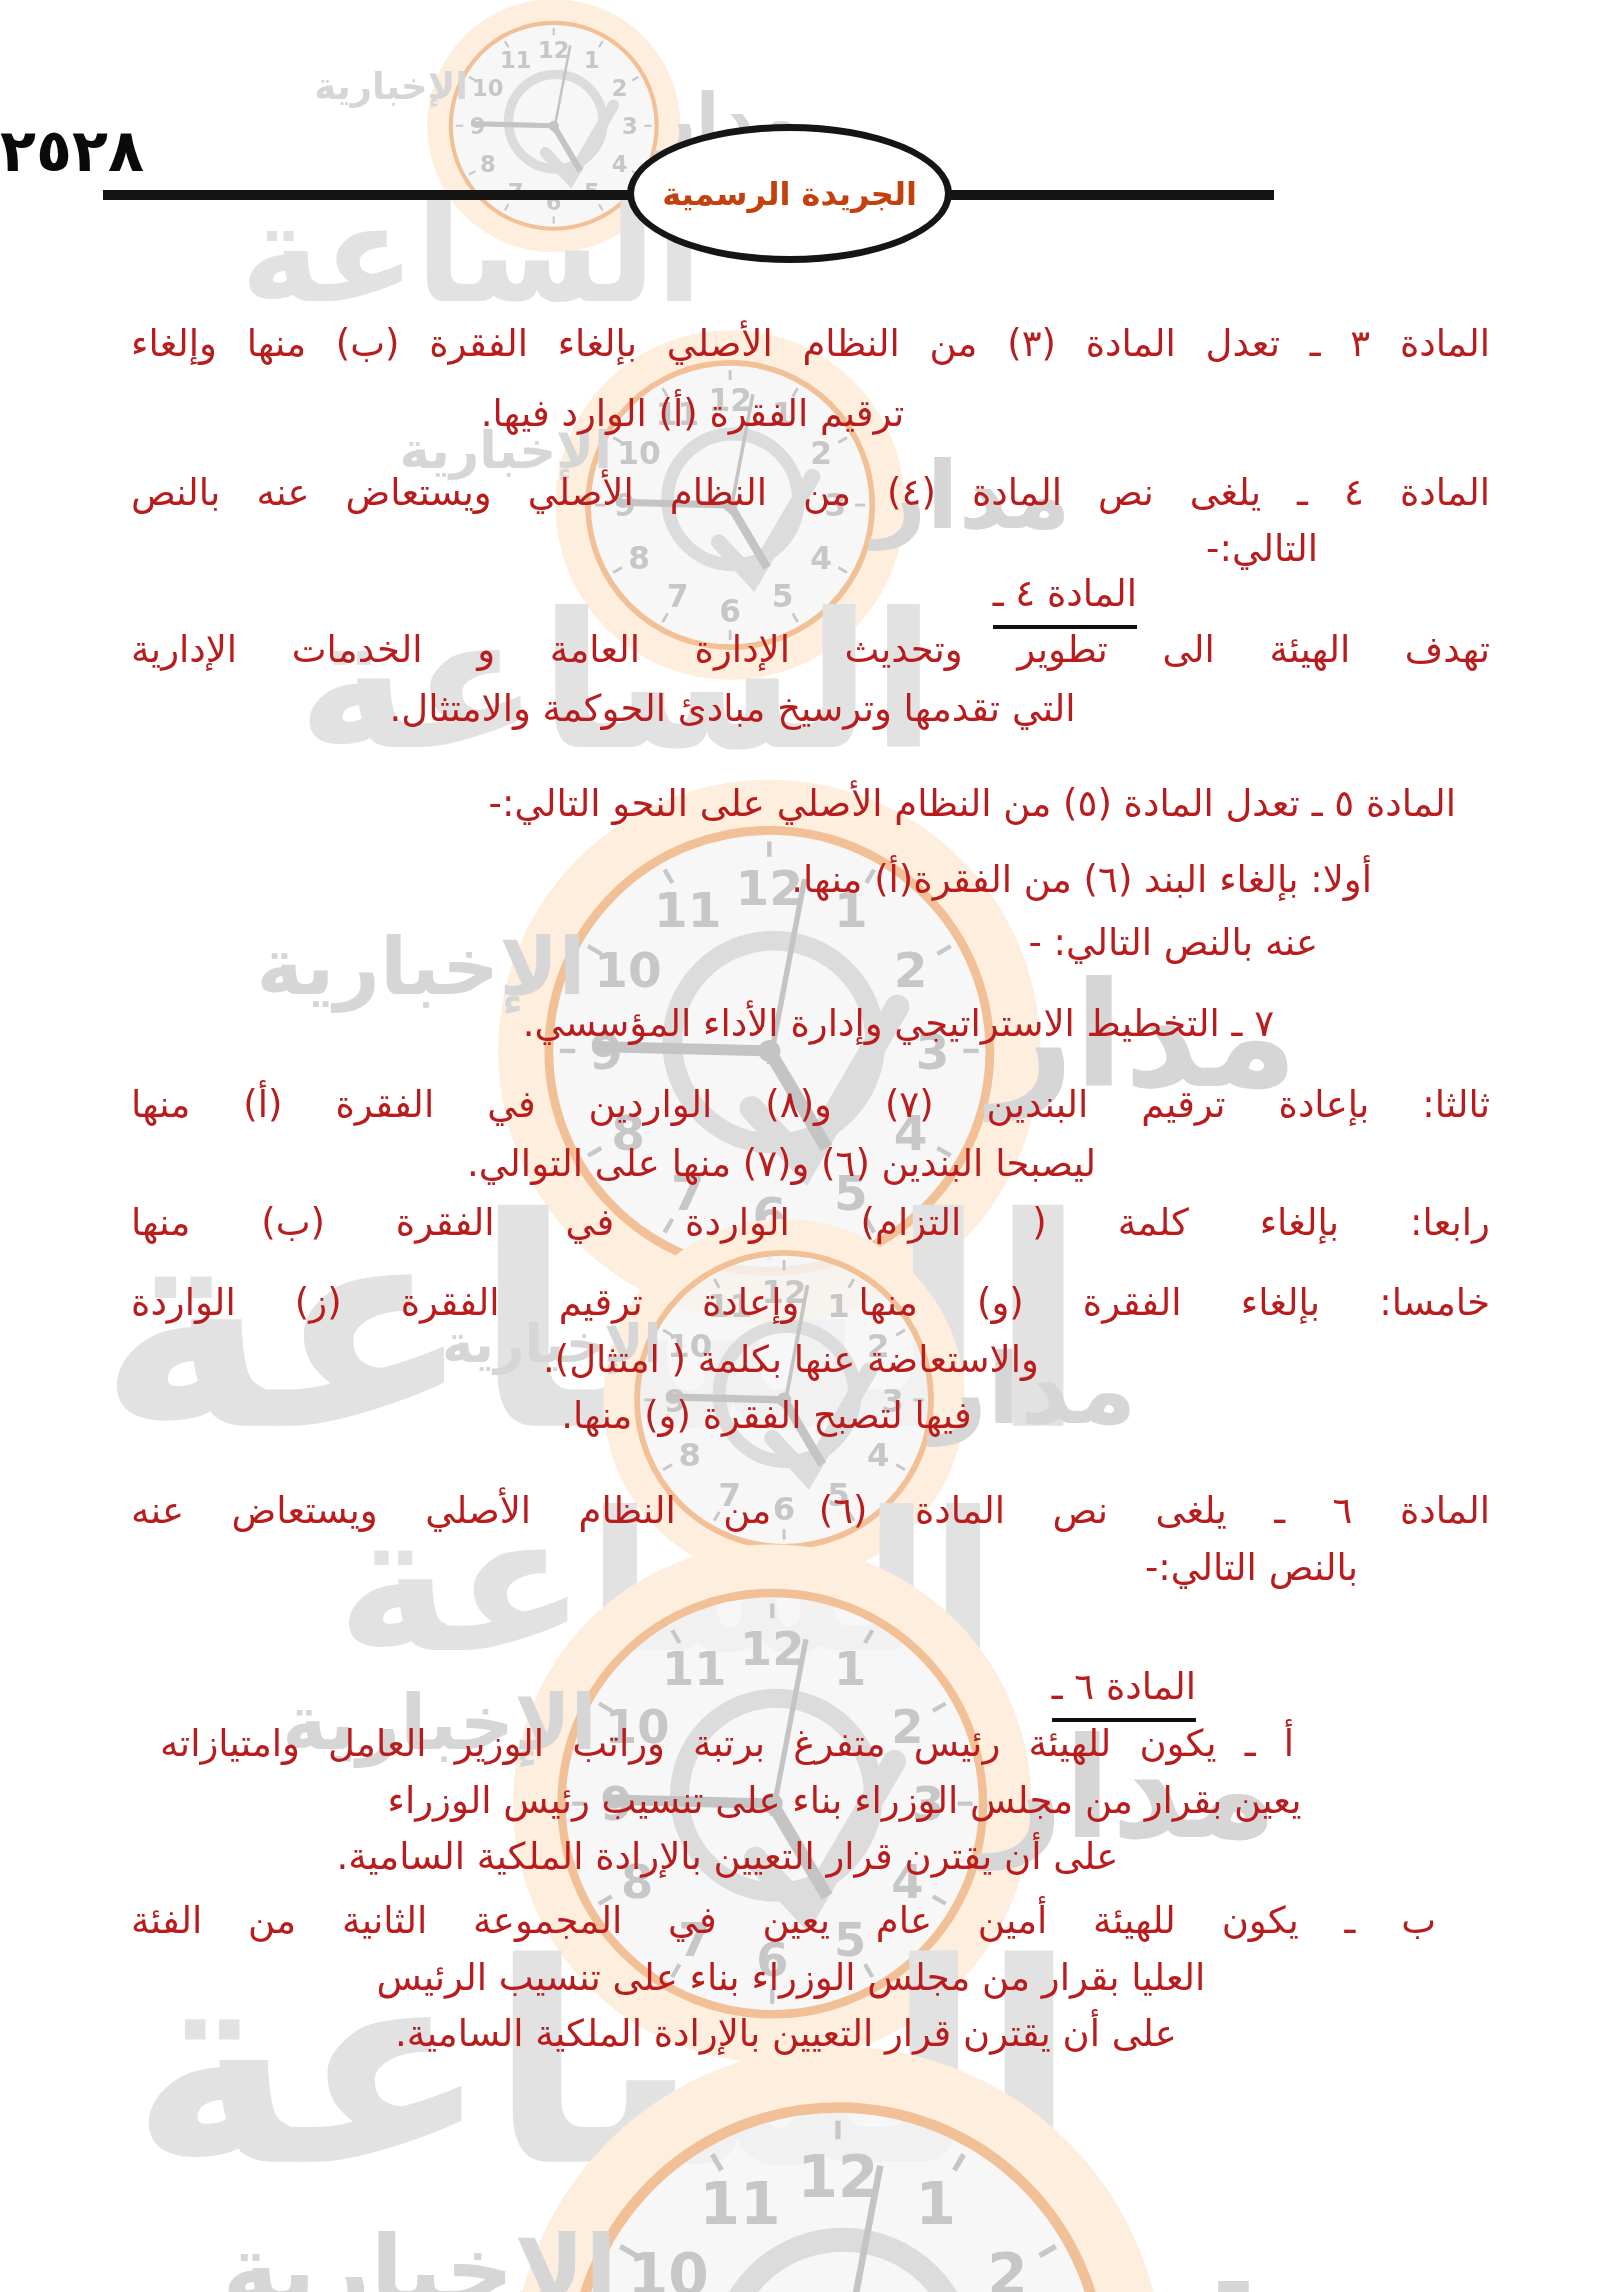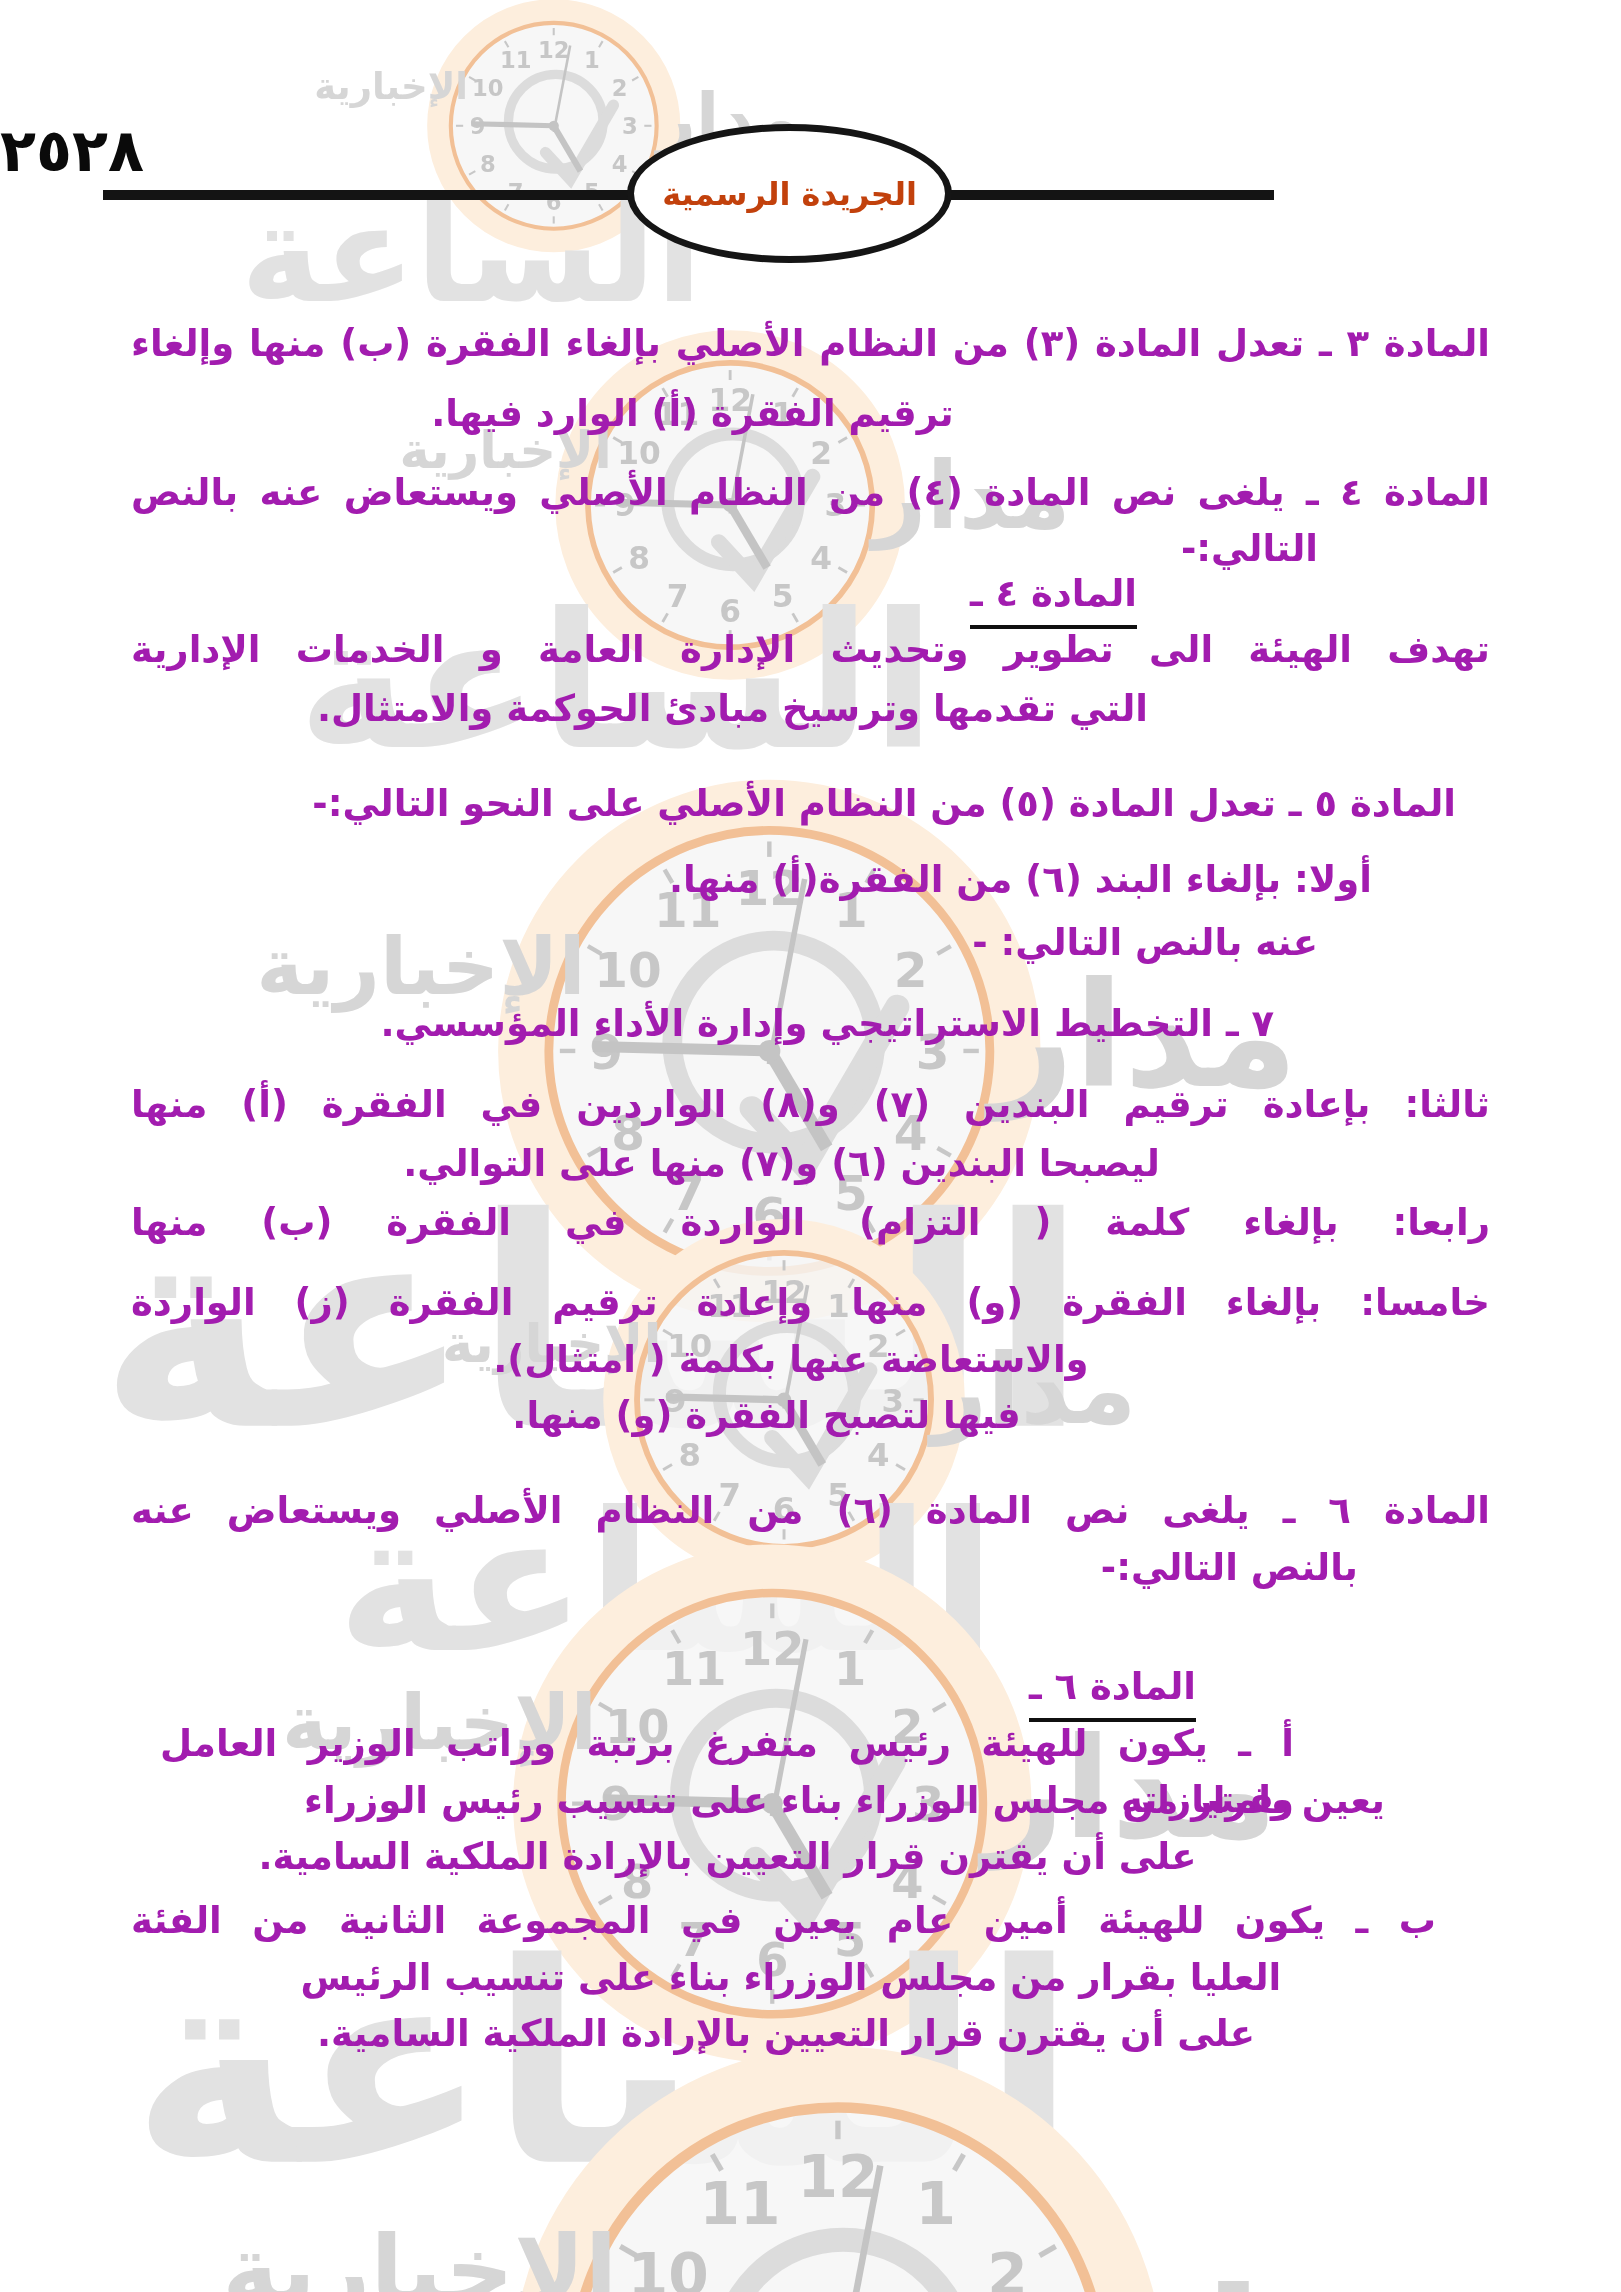--- a/index.html
+++ b/index.html
@@ -36,21 +36,21 @@
     box-sizing:border-box;
   }
   .oval span{font-size:32px;font-weight:bold;color:#c2410c;}
   
   .content{
     position:absolute;right:131px;left:131px;top:316px;z-index:1;
     direction:rtl;
   }
   .ln{
     height:56px;line-height:56px;
-    font-size:37px;font-weight:bold;color:#a21caf;
+    font-size:37px;font-weight:normal;color:#b91c1c;
   }
   .full{text-align:justify;text-align-last:justify;-moz-text-align-last:justify;}
   .right{text-align:right;}
   .center{text-align:center;}
   .indr35{margin-right:34px;}  .indr55{margin-right:54px;}
   .indr120{margin-right:118px;}.indr135{margin-right:132px;}
   .indr175{margin-right:172px;}.indr200{margin-right:196px;}
   .indr220{margin-right:216px;}.indr300{margin-right:294px;}
   .indr360{margin-right:353px;}
   .indl30{margin-left:29px;}

